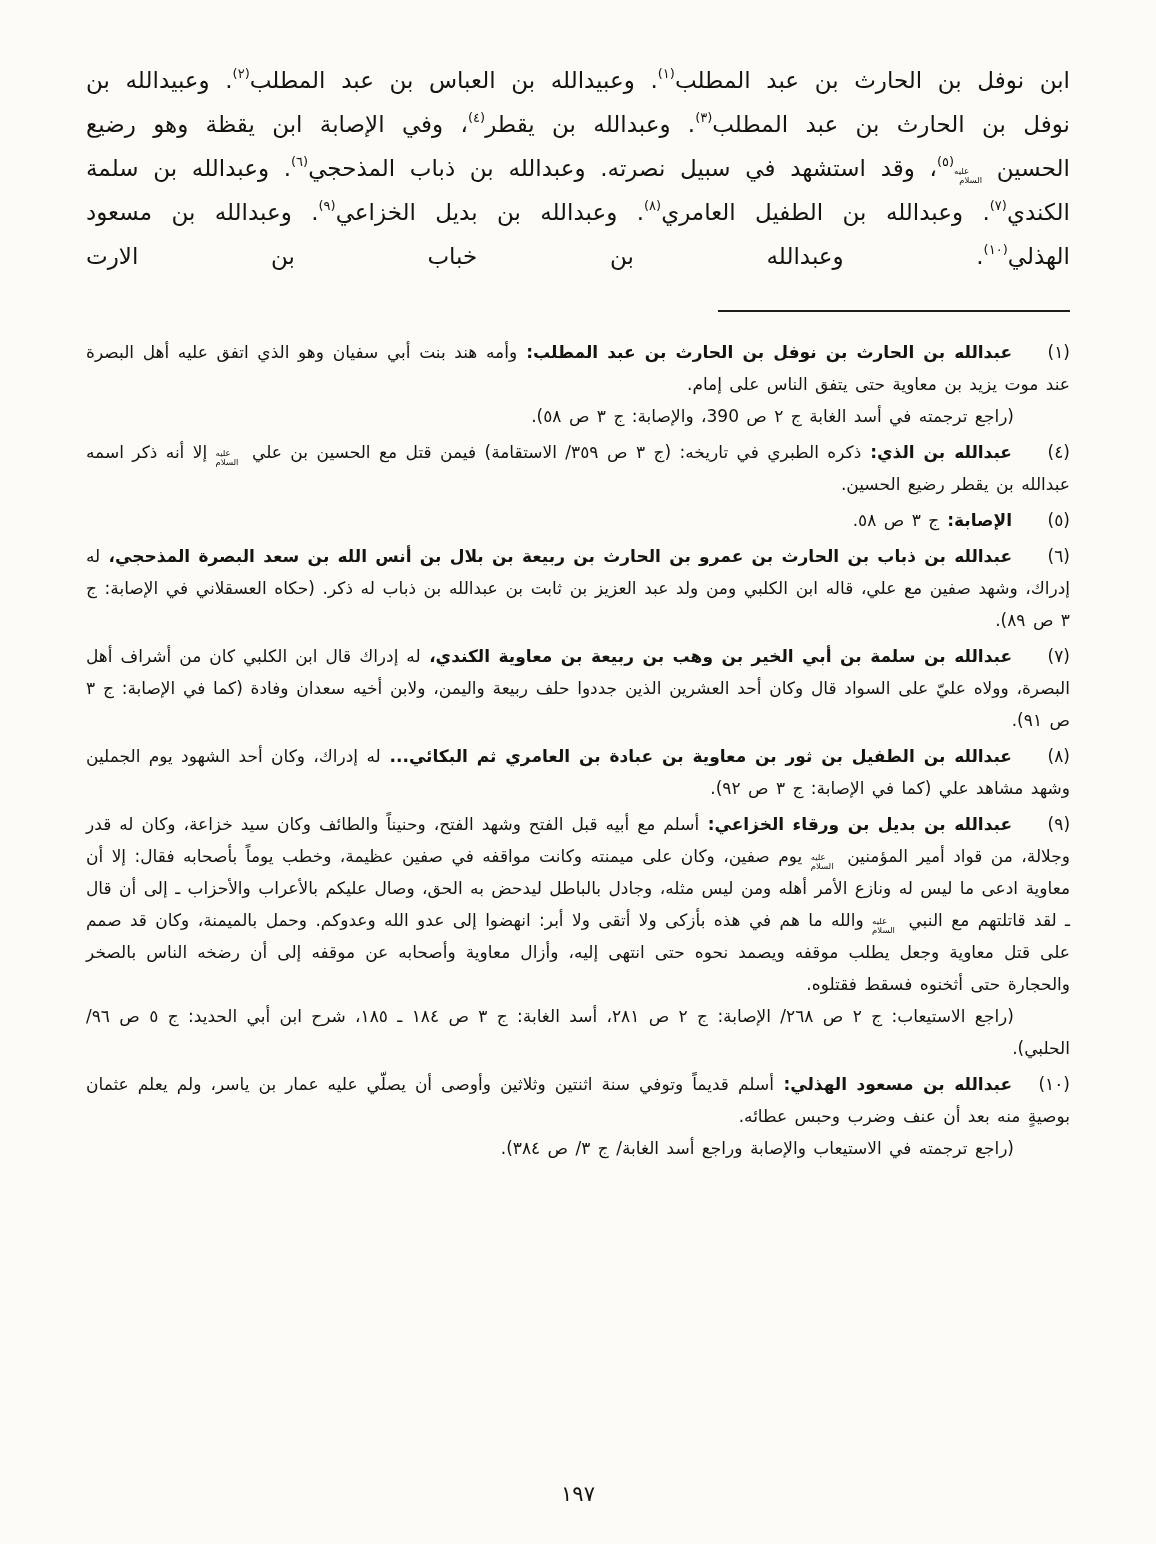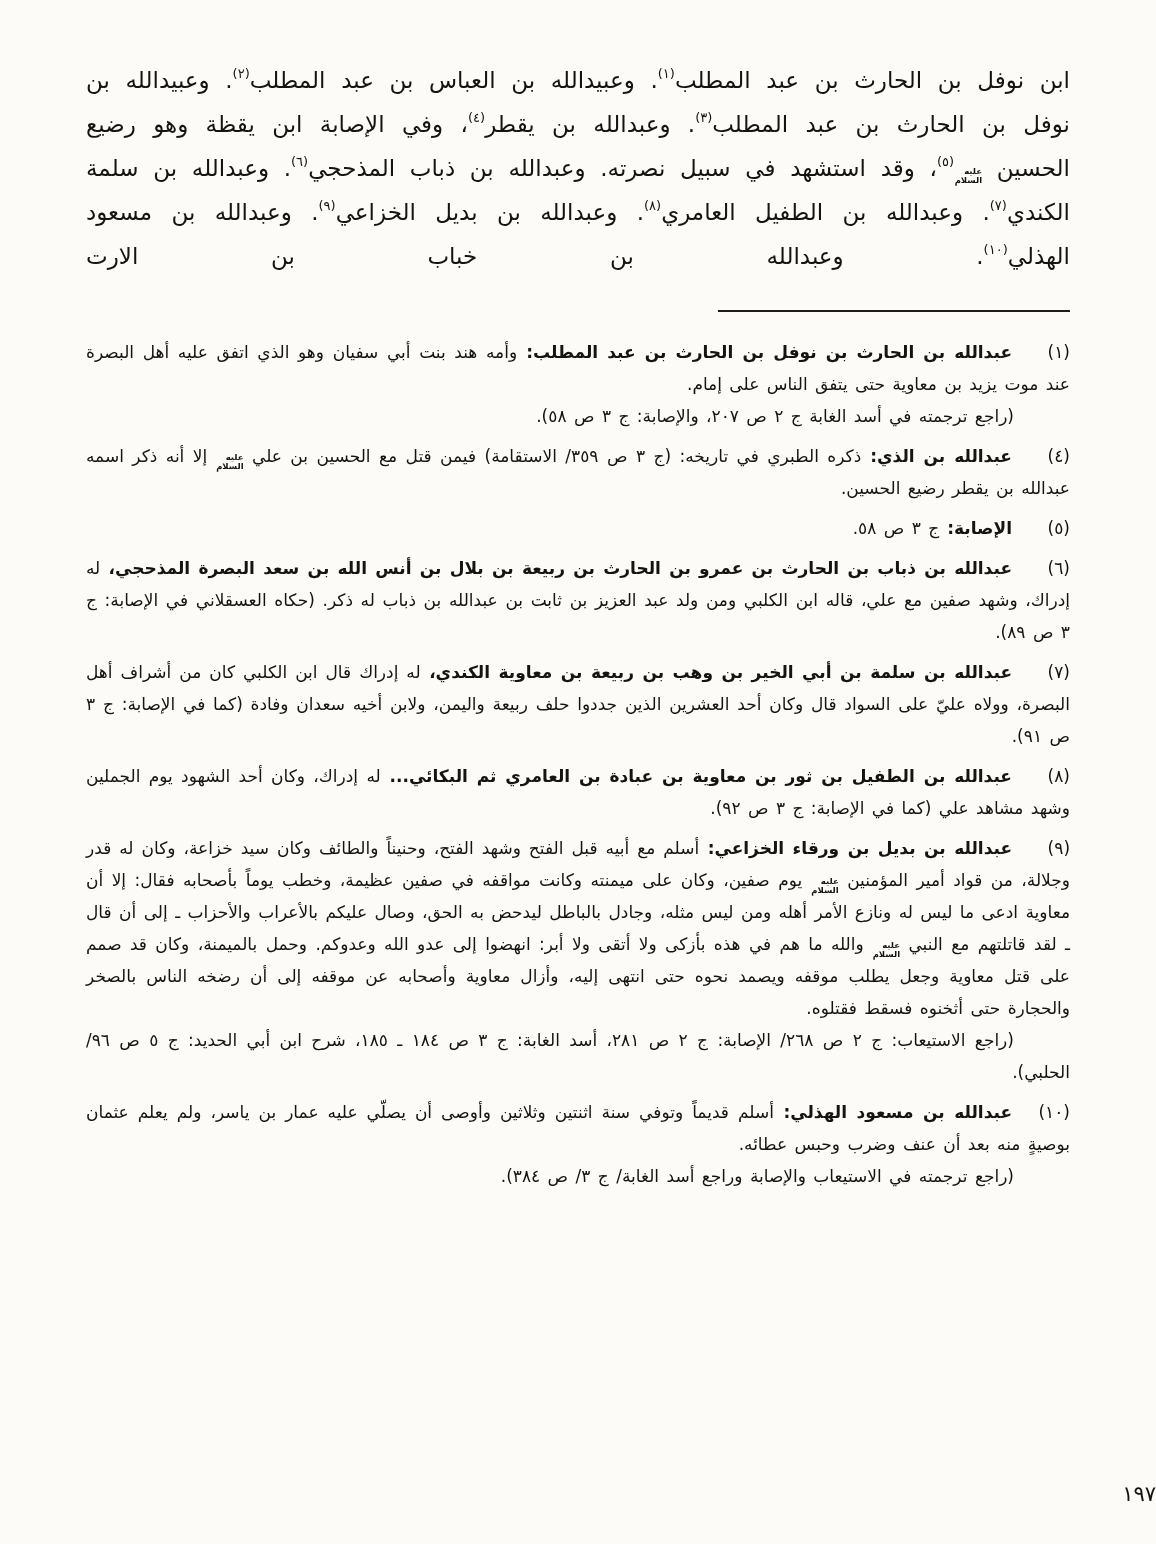--- a/index.html
+++ b/index.html
@@ -40,59 +40,60 @@
     border: 0;
     border-top: 2px solid #201d18;
     margin: 32px 0 24px 0; 
   }
   
   .footnotes {
     font-size: 17px;
     line-height: 32px;
     word-spacing: 2px;
   }
-  .footnote { margin: 8px 0 4px 0; }
+  .footnote { margin: 0 0 4px 0; }
   .footnote p { margin: 0; text-align: justify; }
   .fn-num {
     display: inline-block;
     min-width: 58px;
     text-align: right; 
   }
   .fn-lead { font-weight: bold; }
   .fn-ref { text-indent: 56px; } 
   
   .honorific {
     display: inline-block;
     width: 28px;
     font-size: 8.5px;
-    font-weight: bold;
+    font-weight: normal;
     line-height: 1.05;
-    text-align: right;
+    text-align: left;
     vertical-align: -7px;
     word-spacing: 0;
     letter-spacing: 0;
   }
   
   .page-number {
     position: absolute;
     left: 0; right: 0;
     bottom: 38px;
+    text-align: center;
     font-size: 21px;
   }
 </style>
 </head>
 <body>
 
 <div class="page">
   <p class="main-text" id="main-paragraph">ابن نوفل بن الحارث بن عبد المطلب<sup class="fn-mark">(١)</sup>. وعبيدالله بن العباس بن عبد المطلب<sup class="fn-mark">(٢)</sup>. وعبيدالله بن نوفل بن الحارث بن عبد المطلب<sup class="fn-mark">(٣)</sup>. وعبدالله بن يقطر<sup class="fn-mark">(٤)</sup>، وفي الإصابة ابن يقظة وهو رضيع الحسين <span class="honorific">عليه السلام</span><sup class="fn-mark">(٥)</sup>، وقد استشهد في سبيل نصرته. وعبدالله بن ذباب المذحجي<sup class="fn-mark">(٦)</sup>. وعبدالله بن سلمة الكندي<sup class="fn-mark">(٧)</sup>. وعبدالله بن الطفيل العامري<sup class="fn-mark">(٨)</sup>. وعبدالله بن بديل الخزاعي<sup class="fn-mark">(٩)</sup>. وعبدالله بن مسعود الهذلي<sup class="fn-mark">(١٠)</sup>. وعبدالله بن خباب بن الارت</p>
   <hr class="fn-separator">
   <div class="footnotes" id="footnotes">
       <div class="footnote">
         <p class="fn-body"><span class="fn-num">(١)</span><b class="fn-lead">عبدالله بن الحارث بن نوفل بن الحارث بن عبد المطلب: </b>وأمه هند بنت أبي سفيان وهو الذي اتفق عليه أهل البصرة عند موت يزيد بن معاوية حتى يتفق الناس على إمام.</p>
-        <p class="fn-ref">(راجع ترجمته في أسد الغابة ج ٢ ص ٢٠٧، والإصابة: ج ٣ ص ٥٨).</p>
+        <p class="fn-ref">(راجع ترجمته في أسد الغابة ج ٢ ص 390، والإصابة: ج ٣ ص ٥٨).</p>
       </div>
       <div class="footnote">
         <p class="fn-body"><span class="fn-num">(٤)</span><b class="fn-lead">عبدالله بن الذي: </b>ذكره الطبري في تاريخه: (ج ٣ ص ٣٥٩/ الاستقامة) فيمن قتل مع الحسين بن علي <span class="honorific">عليه السلام</span> إلا أنه ذكر اسمه عبدالله بن يقطر رضيع الحسين.</p>
       </div>
       <div class="footnote">
         <p class="fn-body"><span class="fn-num">(٥)</span><b class="fn-lead">الإصابة: </b>ج ٣ ص ٥٨.</p>
       </div>
       <div class="footnote">
         <p class="fn-body"><span class="fn-num">(٦)</span><b class="fn-lead">عبدالله بن ذباب بن الحارث بن عمرو بن الحارث بن ربيعة بن بلال بن أنس الله بن سعد البصرة المذحجي، </b>له إدراك، وشهد صفين مع علي، قاله ابن الكلبي ومن ولد عبد العزيز بن ثابت بن عبدالله بن ذباب له ذكر. (حكاه العسقلاني في الإصابة: ج ٣ ص ٨٩).</p>
       </div>

